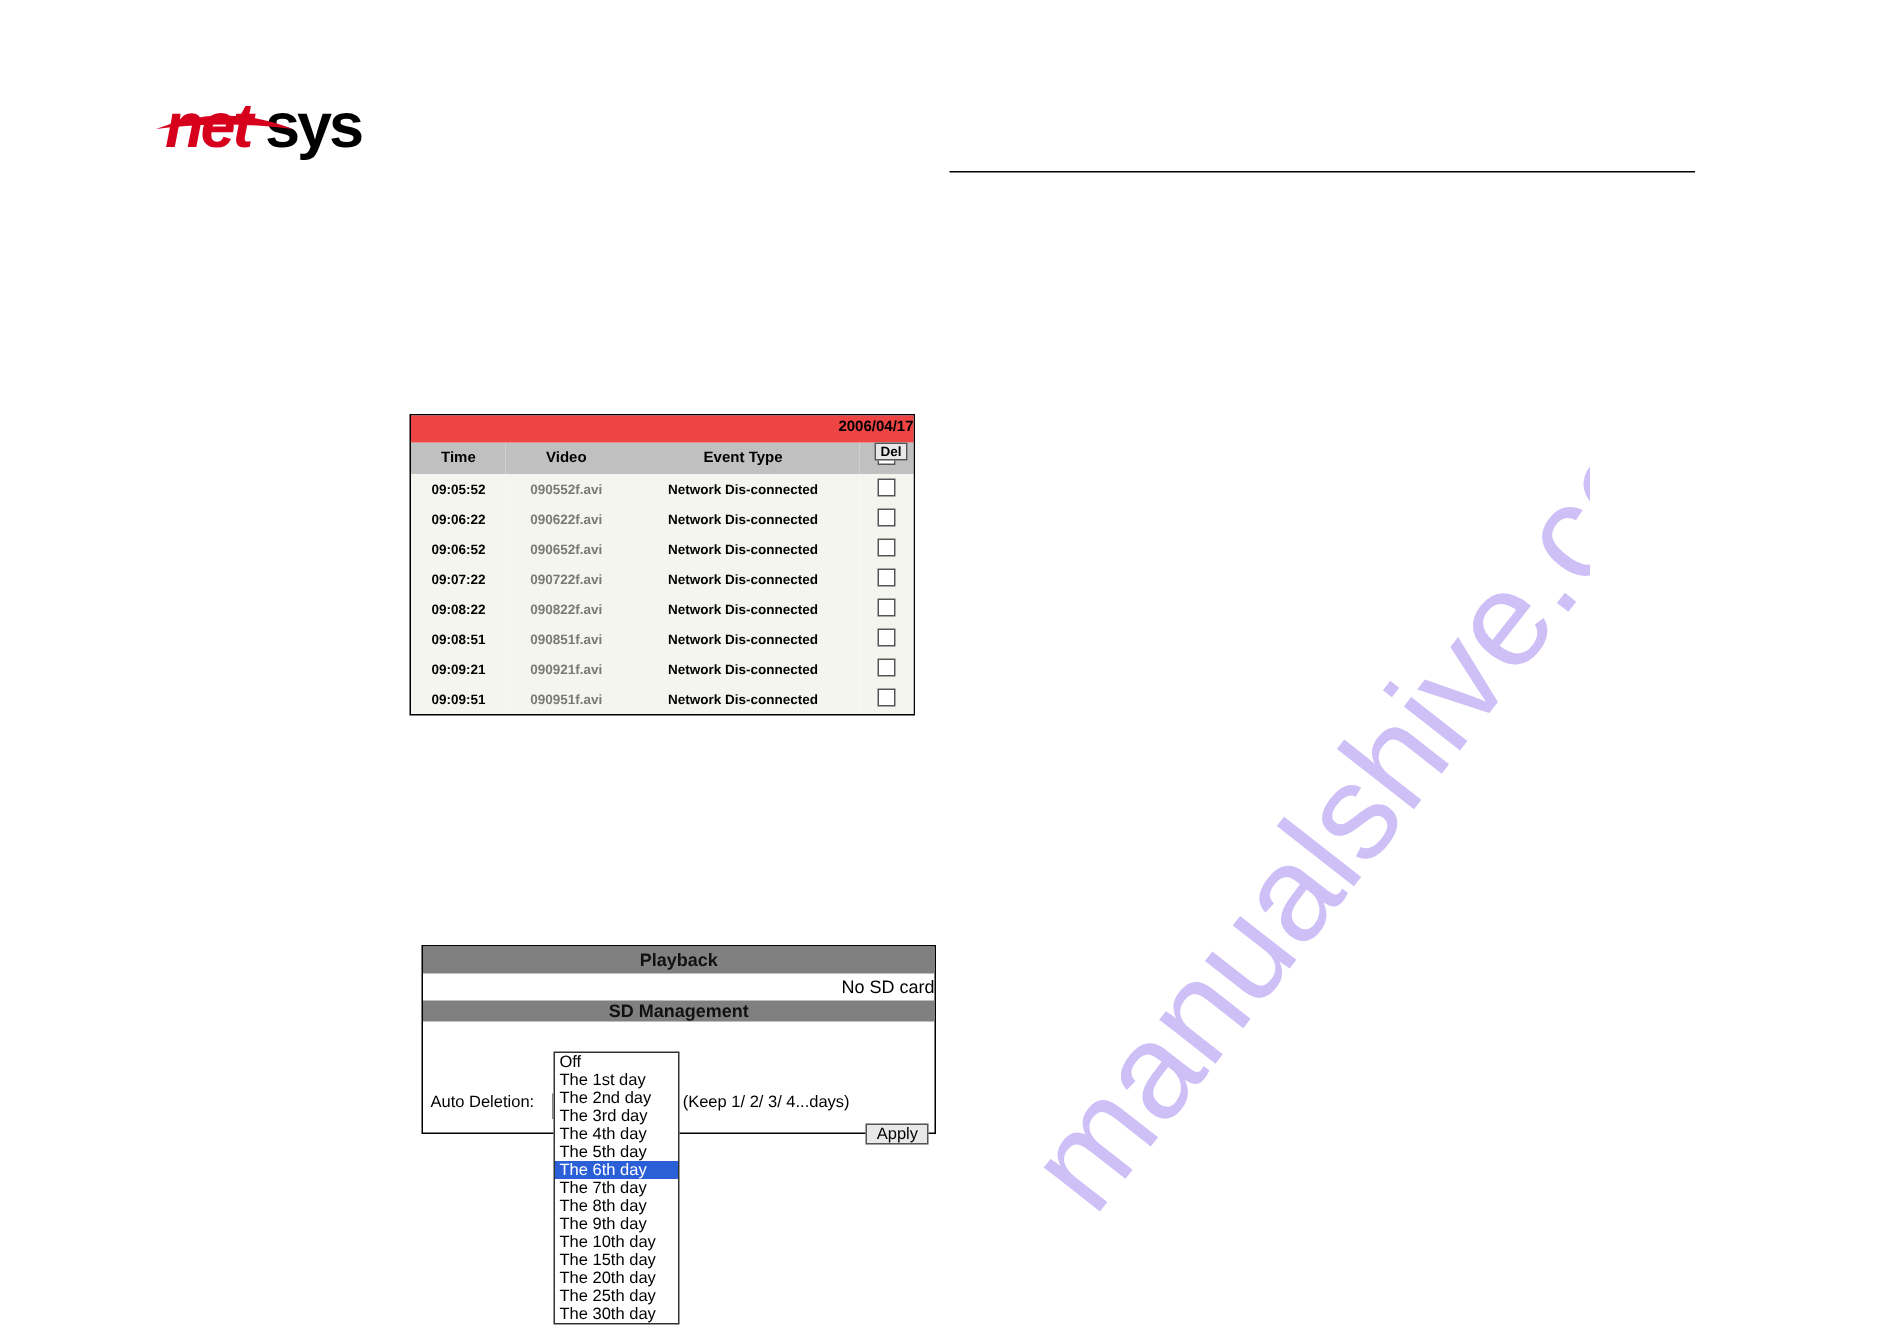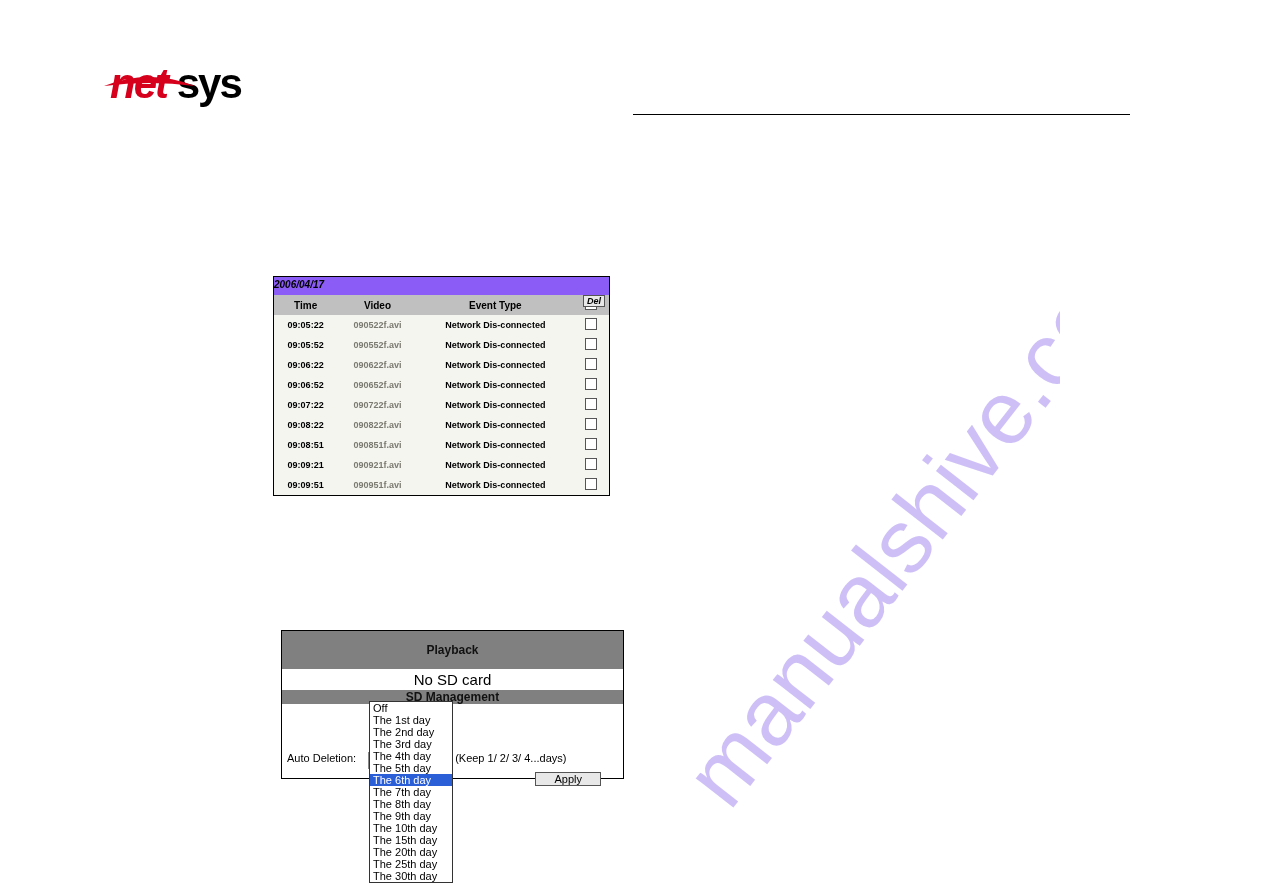--- a/index.html
+++ b/index.html
@@ -65,28 +65,27 @@
   .table-wrap {
     position: absolute;
     top: 276px;
     left: 273px;
     width: 335px;
     border: 1px solid #000;
     background: #fff;
     font-size: 10px;
   }
   .table-title {
-    background: #8b5cf6;
+    background: #ef4444;
     color: #000;
-    text-align: left;
+    text-align: right;
     font-weight: bold;
     padding: 2px 0;
     position: relative;
     height: 14px;
-    font-style: italic;
   }
   .del-btn {
     position: absolute;
     right: 4px;
     top: 18px;
     background: #e8e8e8;
     border: 1px solid #555;
     font-size: 9px;
     font-weight: bold;
     padding: 0 3px;
@@ -135,26 +134,26 @@
     width: 341px;
     border: 1px solid #000;
     background: #fff;
     font-size: 11px;
   }
   .p-title1 {
     background: #808080;
     color: #111;
     text-align: center;
     font-weight: bold;
-    padding: 12px 0;
+    padding: 2px 0;
     font-size: 12px;
   }
   .p-nosd {
-    text-align: center;
-    font-size: 15px;
+    text-align: right;
+    font-size: 12px;
     padding: 2px 0;
   }
   .p-title2 {
     background: #808080;
     color: #111;
     text-align: center;
     font-weight: bold;
     padding: 0 0;
     font-size: 12px;
   }
@@ -189,26 +188,26 @@
     border-left: 4px solid transparent;
     border-right: 4px solid transparent;
     border-top: 5px solid #333;
   }
   .keeptext {
     font-size: 11px;
     vertical-align: top;
   }
   .apply-btn {
     position: absolute;
-    right: 22px;
+    right: 4px;
     top: 24px;
     background: #e8e8e8;
     border: 1px solid #555;
     font-size: 11px;
-    padding: 0 18px;
+    padding: 0 6px;
     cursor: pointer;
     text-align: right;
   }
   .dropdown {
     position: absolute;
     left: 87px;
     top: 70px;
     width: 82px;
     border: 1px solid #333;
     background: #fff;
@@ -253,26 +252,20 @@
       <table class="tbl">
         <thead>
           <tr>
             <th>Time</th>
             <th>Video</th>
             <th>Event Type</th>
             <th><span class="chkbox"></span></th>
           </tr>
         </thead>
         <tbody id="eventRows">
-            <tr>
-              <td>09:05:22</td>
-              <td class="video-cell">090522f.avi</td>
-              <td>Network Dis-connected</td>
-              <td class="chk"><span class="chkbox"></span></td>
-            </tr>
             <tr>
               <td>09:05:52</td>
               <td class="video-cell">090552f.avi</td>
               <td>Network Dis-connected</td>
               <td class="chk"><span class="chkbox"></span></td>
             </tr>
             <tr>
               <td>09:06:22</td>
               <td class="video-cell">090622f.avi</td>
               <td>Network Dis-connected</td>

